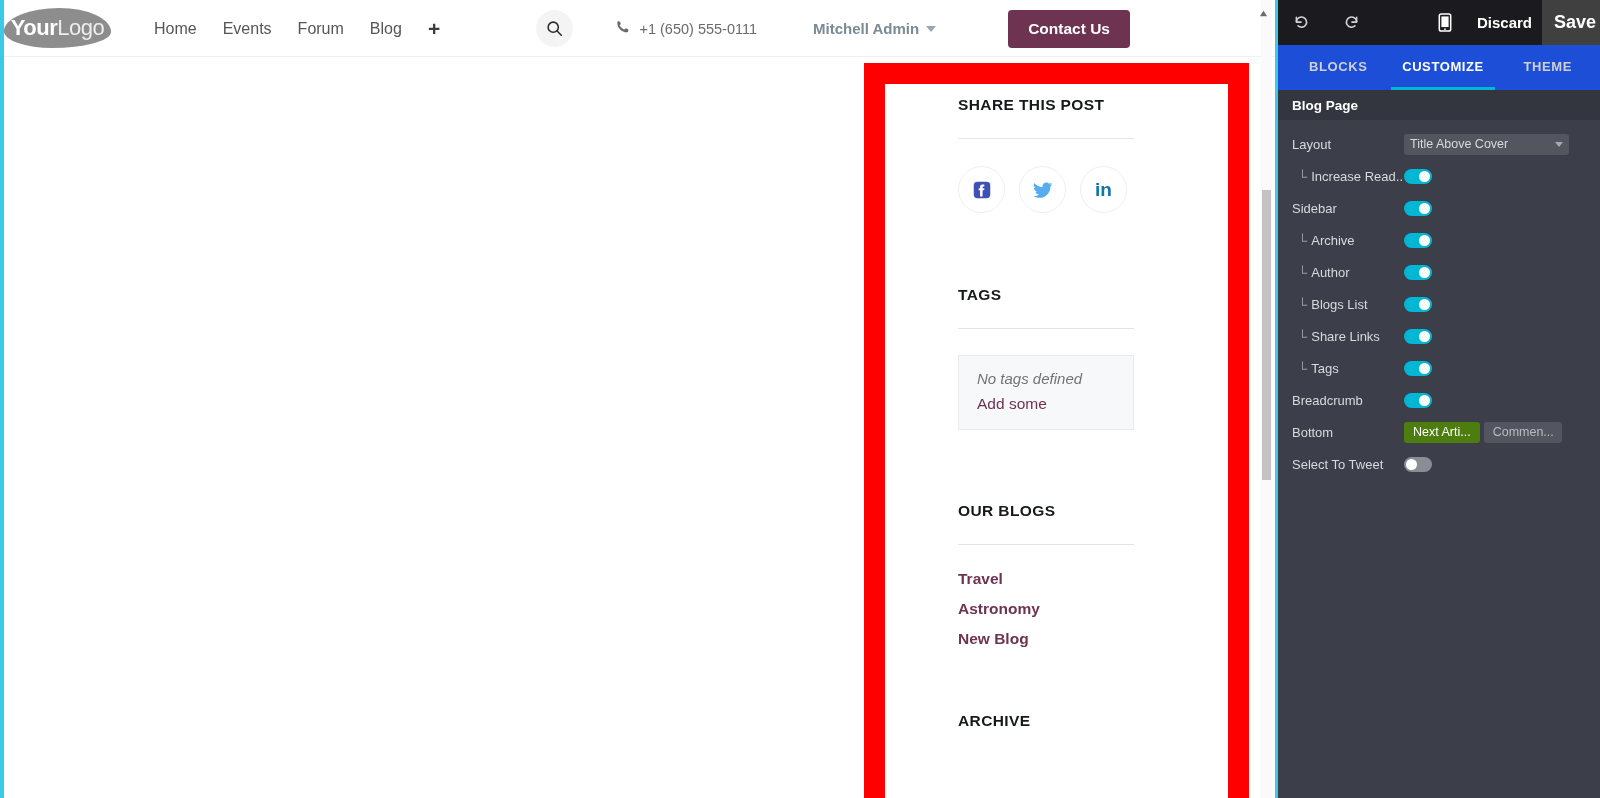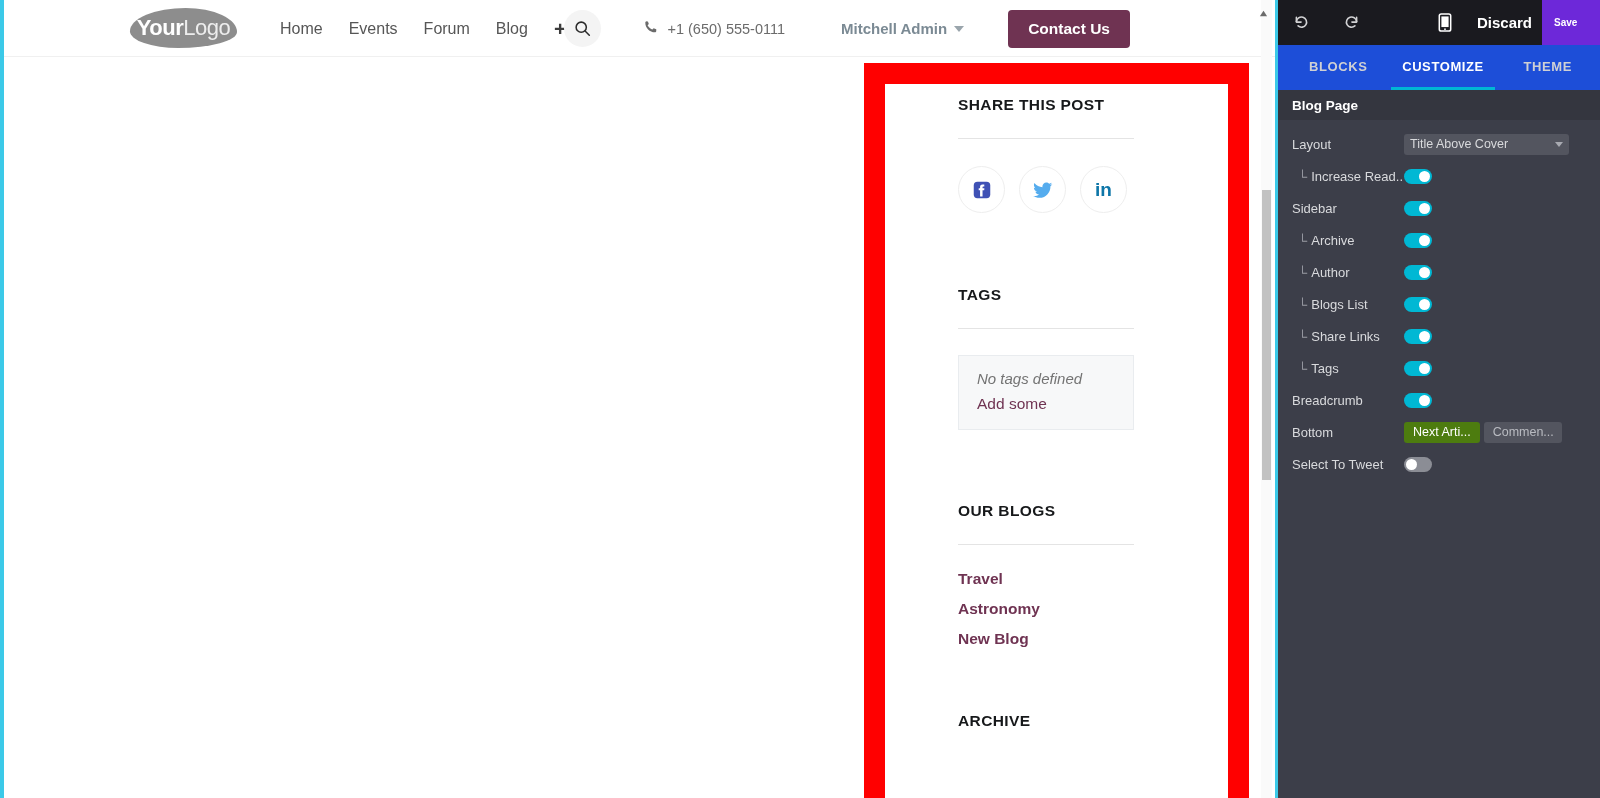--- a/index.html
+++ b/index.html
@@ -32,21 +32,20 @@
   }
 
   
   .site-header {
     position: relative;
     height: 57px;
     background: #ffffff;
     border-bottom: 1px solid #f0f0f0;
     display: flex;
     align-items: center;
-    padding-left: 126px;
   }
   .logo-wrap {
     width: 107px; height: 40px;
     display: flex; align-items: center; justify-content: center;
     margin-right: 30px;
   }
   .logo-blob {
     position: relative;
     width: 107px; height: 40px;
     background: #8d8d8d;
@@ -96,20 +95,21 @@
     border-left: 5px solid transparent;
     border-right: 5px solid transparent;
     border-top: 6px solid #9aa5ac;
   }
   .contact-btn {
     background: #6f3352; color: #ffffff;
     font-size: 15.5px; font-weight: bold;
     padding: 10px 20px; border-radius: 4px;
     border: none; cursor: pointer;
     white-space: nowrap;
+    margin-left: 28px;
   }
 
   
   .red-outline {
     position: absolute;
     left: 860px; top: 63px;
     width: 385px; height: 735px;
     border: 21px solid #ff0000;
     border-bottom: none;
     background: #ffffff;
@@ -200,22 +200,22 @@
   .redo-btn { margin-left: 16px; }
   .mobile-btn { position: absolute; left: 150px; }
   .discard-btn {
     position: absolute; left: 199px;
     font-size: 15px; font-weight: bold; color: #ffffff;
     cursor: pointer;
   }
   .save-btn {
     position: absolute; right: 0; top: 0;
     height: 45px; width: 58px;
-    background: #6d28d9; color: #ffffff;
-    font-size: 10px; font-weight: bold;
+    background: #404040; color: #ffffff;
+    font-size: 18px; font-weight: bold;
     display: flex; align-items: center;
     padding-left: 12px;
     border: none; cursor: pointer;
     overflow: hidden; white-space: nowrap;
   }
 
   .editor-tabs {
     height: 45px;
     background: #1d4ed8;
     display: flex; align-items: stretch;

